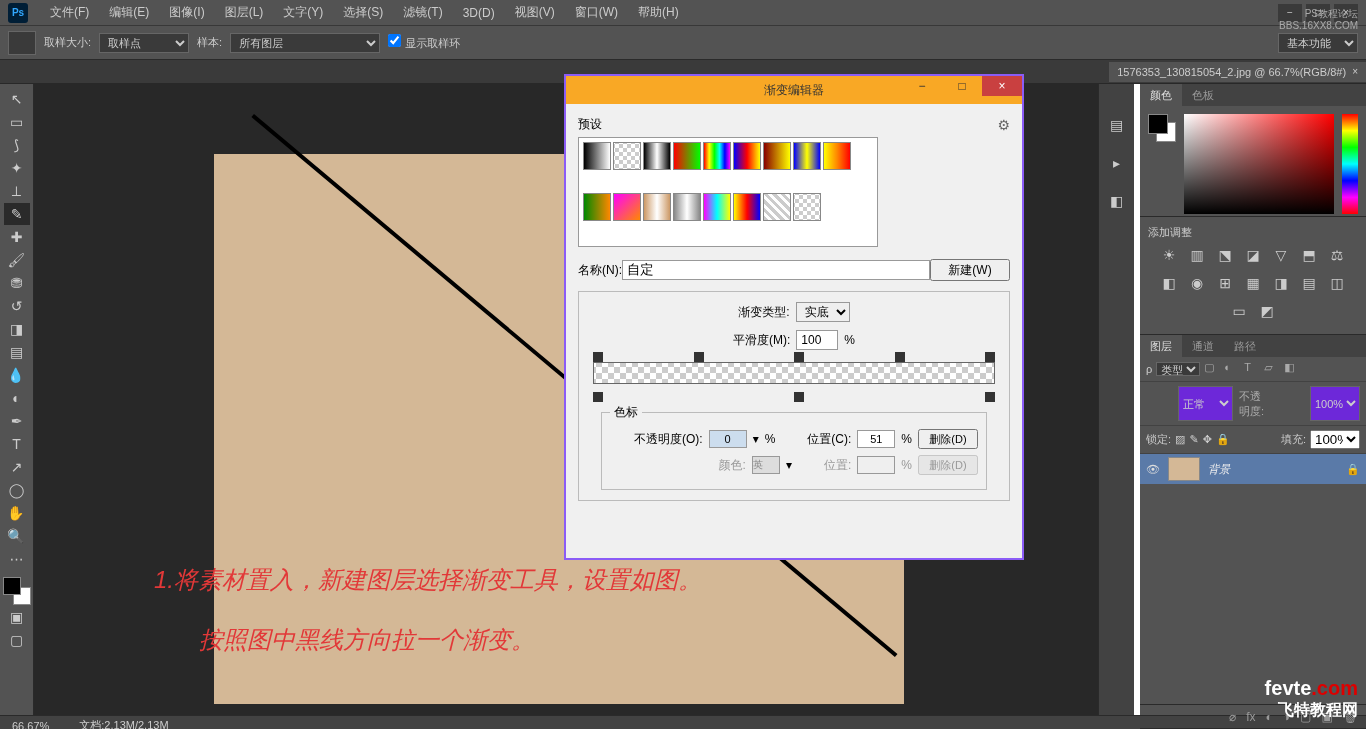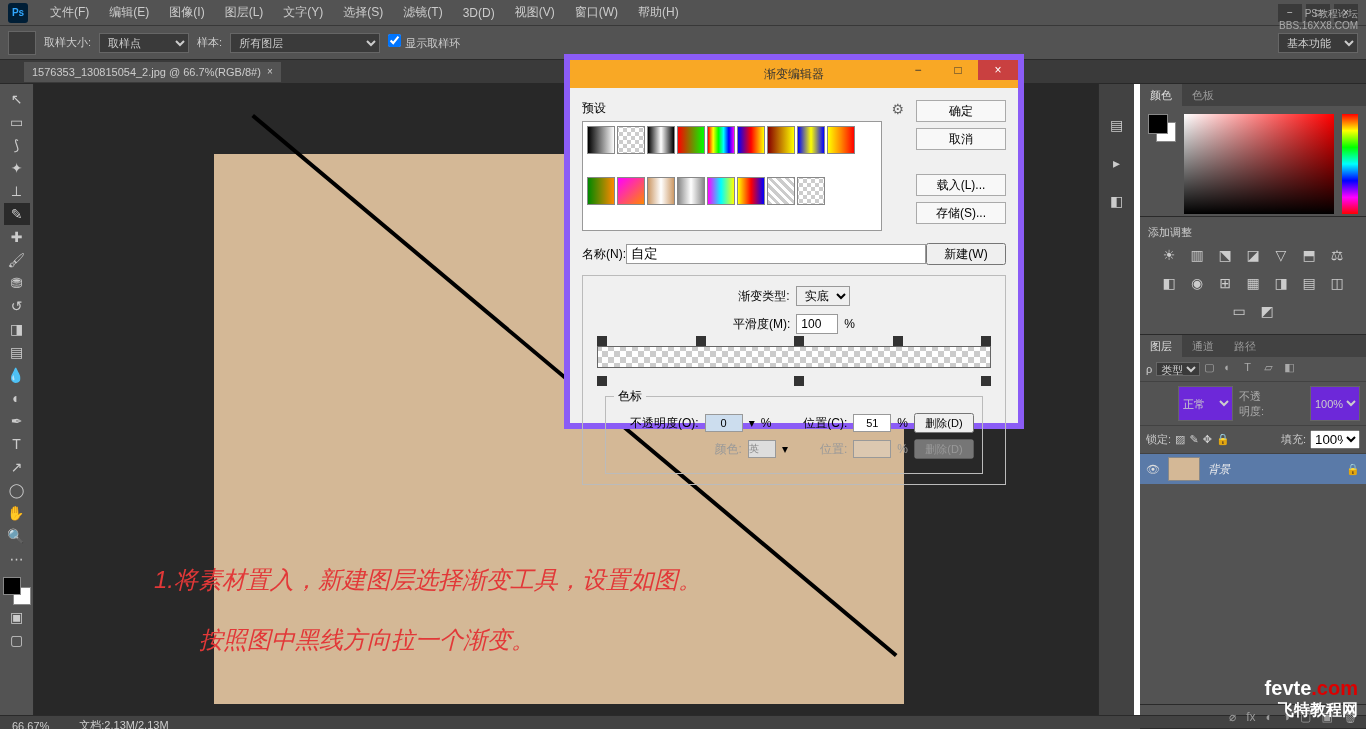--- a/index.html
+++ b/index.html
@@ -10,40 +10,40 @@
 .menubar .menu-item { padding: 0 10px; cursor: pointer; }
 .menubar .right-side { margin-left: auto; display: flex; align-items: center; gap: 4px; }
 .menubar .window-btn { width: 24px; height: 18px; background: #3a3a3a; color: #ccc; font-size: 10px; display: flex; align-items: center; justify-content: center; }
 
 .optionsbar { height: 34px; background: #535353; border-bottom: 1px solid #2a2a2a; display: flex; align-items: center; padding: 0 8px; font-size: 11px; color: #ccc; gap: 8px; }
 .optionsbar .tool-preview { width: 28px; height: 24px; background: #3a3a3a; border: 1px solid #666; }
 .optionsbar select, .optionsbar .dropdown { background: #3a3a3a; color: #ccc; border: 1px solid #666; font-size: 11px; padding: 2px 4px; height: 20px; }
 .optionsbar input[type="checkbox"] { margin-right: 4px; }
 .optionsbar .right { margin-left: auto; }
 
-.tabbar { height: 24px; background: #3a3a3a; border-bottom: 1px solid #282828; display: flex; align-items: center; padding-left: 24px; font-size: 11px; color: #ccc; }
+.tabbar { height: 24px; background: #3a3a3a; border-bottom: 1px solid #282828; display: flex; align-items: center; padding-left: 24px; font-size: 11px; color: #ccc; justify-content: flex-end; }
 .tabbar .tab { padding: 4px 8px; background: #535353; display: flex; align-items: center; gap: 6px; }
 .tabbar .tab .close { font-size: 10px; }
 
 .main-area { display: flex; height: 631px; }
 
 .toolbox { width: 34px; background: #535353; border-right: 1px solid #2a2a2a; padding: 4px 0; display: flex; flex-direction: column; align-items: center; gap: 1px; }
 .toolbox .tool { width: 26px; height: 22px; display: flex; align-items: center; justify-content: center; color: #ccc; font-size: 14px; cursor: pointer; position: relative; }
 .toolbox .tool.active { background: #2a2a2a; }
 .toolbox .colors { margin-top: 6px; position: relative; width: 28px; height: 28px; }
 .toolbox .colors .fg { position: absolute; top: 0; left: 0; width: 18px; height: 18px; background: #000; border: 1px solid #888; }
 .toolbox .colors .bg { position: absolute; bottom: 0; right: 0; width: 18px; height: 18px; background: #fff; border: 1px solid #888; }
 
 .canvas-area { flex: 1; background: #282828; position: relative; overflow: hidden; }
 .canvas-content { position: absolute; left: 180px; top: 70px; width: 690px; height: 550px; background: #d4b896; }
 .canvas-content .diag-line { position: absolute; top: -40px; left: 40px; width: 840px; height: 4px; background: #000; transform: rotate(40deg); transform-origin: left top; }
 .canvas-content .annotation1 { position: absolute; top: 410px; left: -60px; color: #e23838; font-size: 24px; font-style: italic; white-space: nowrap; }
 .canvas-content .annotation2 { position: absolute; top: 470px; left: -15px; color: #e23838; font-size: 24px; font-style: italic; white-space: nowrap; }
 
-.dialog { position: absolute; left: 564px; top: 54px; width: 460px; height: 375px; background: #f0f0f0; border: 6px solid #8b5cf6; font-size: 12px; }
+.dialog { position: absolute; left: 564px; top: 74px; width: 460px; height: 486px; background: #f0f0f0; border: 2px solid #8b5cf6; font-size: 12px; }
 .dialog .titlebar { height: 28px; background: #f9a825; display: flex; align-items: center; justify-content: center; color: #333; position: relative; }
 .dialog .titlebar .win-btns { position: absolute; right: 0; top: 0; display: flex; }
 .dialog .titlebar .win-btn { width: 40px; height: 20px; display: flex; align-items: center; justify-content: center; font-size: 12px; }
 .dialog .titlebar .win-btn.min { background: #f9a825; color: #333; }
 .dialog .titlebar .win-btn.max { background: #f9a825; color: #333; }
 .dialog .titlebar .win-btn.close { background: #c94040; color: #fff; }
 
 .dialog-body { padding: 12px; display: flex; gap: 12px; }
 .dialog-left { flex: 1; }
 .dialog-right { width: 90px; display: flex; flex-direction: column; gap: 6px; }
@@ -331,27 +331,20 @@
         <div class="preset-swatch" style="background:linear-gradient(90deg,#080,#f80)"></div>
         <div class="preset-swatch" style="background:linear-gradient(135deg,#f0f,#f80)"></div>
         <div class="preset-swatch" style="background:linear-gradient(90deg,#c96,#fff,#c96)"></div>
         <div class="preset-swatch" style="background:linear-gradient(90deg,#888,#fff,#888)"></div>
         <div class="preset-swatch" style="background:linear-gradient(90deg,#f0f,#0ff,#ff0)"></div>
         <div class="preset-swatch" style="background:linear-gradient(90deg,#ff0,#f00,#00f)"></div>
         <div class="preset-swatch" style="background:repeating-linear-gradient(45deg,#ccc,#ccc 3px,#fff 3px,#fff 6px)"></div>
         <div class="preset-swatch" style="background:repeating-conic-gradient(#ccc 0% 25%,#fff 0% 50%) 50%/8px 8px"></div>
       </div>
     </div>
-    <div class="dialog-right">
-      <button>确定</button>
-      <button>取消</button>
-      <div style="height:12px"></div>
-      <button>载入(L)...</button>
-      <button>存储(S)...</button>
-    </div>
   </div>
   <div class="name-row">
     <span>名称(N):</span>
     <input type="text" value="自定" style="">
     <button>新建(W)</button>
   </div>
   <div class="grad-section">
     <div class="grad-row">
       <span>渐变类型:</span>
       <select><option>实底</option></select>

